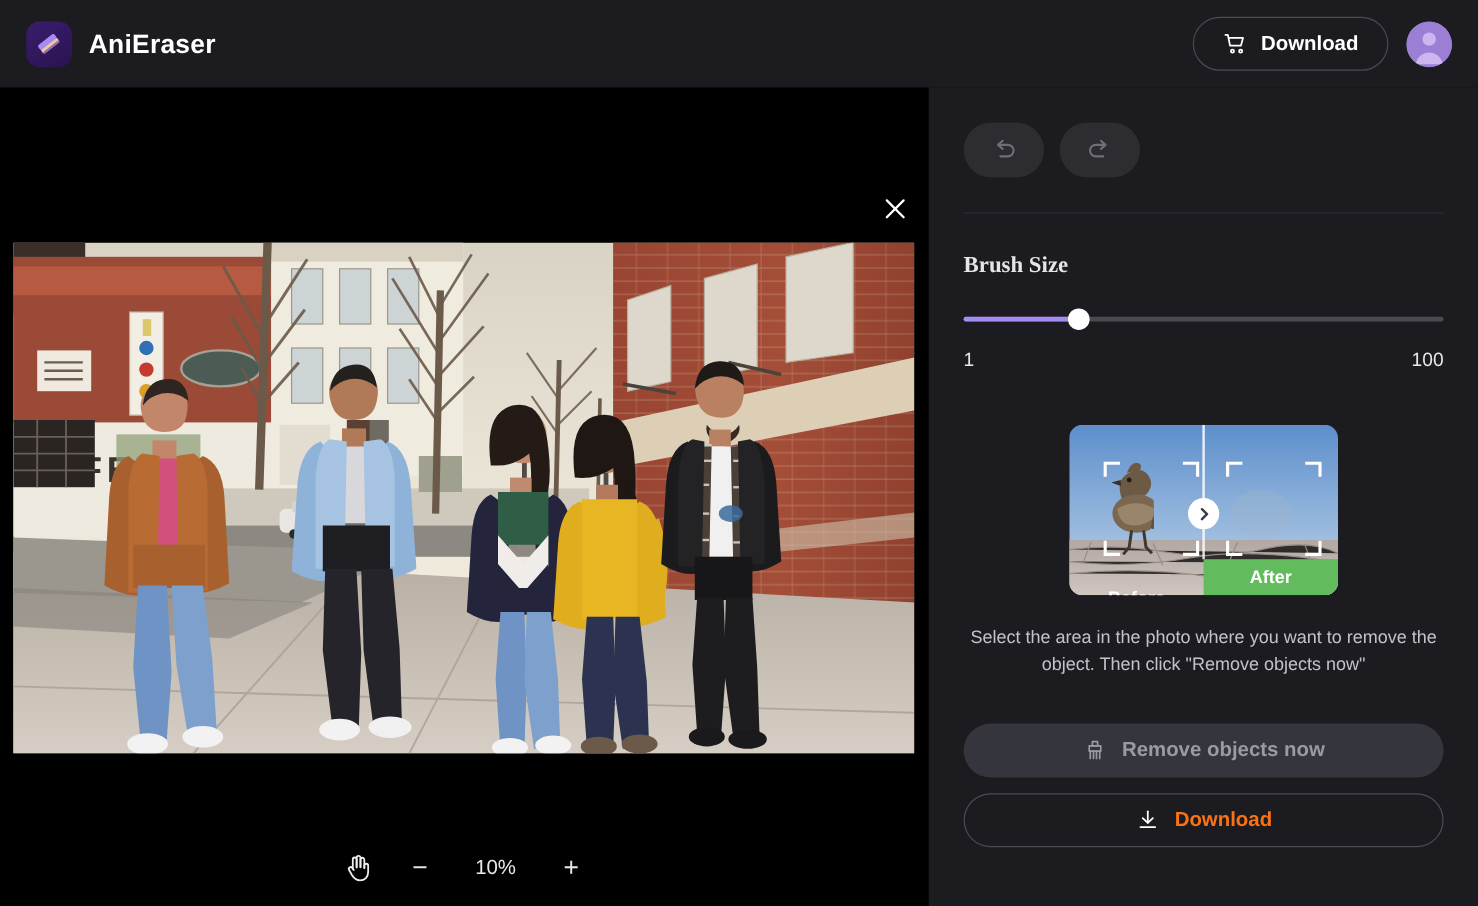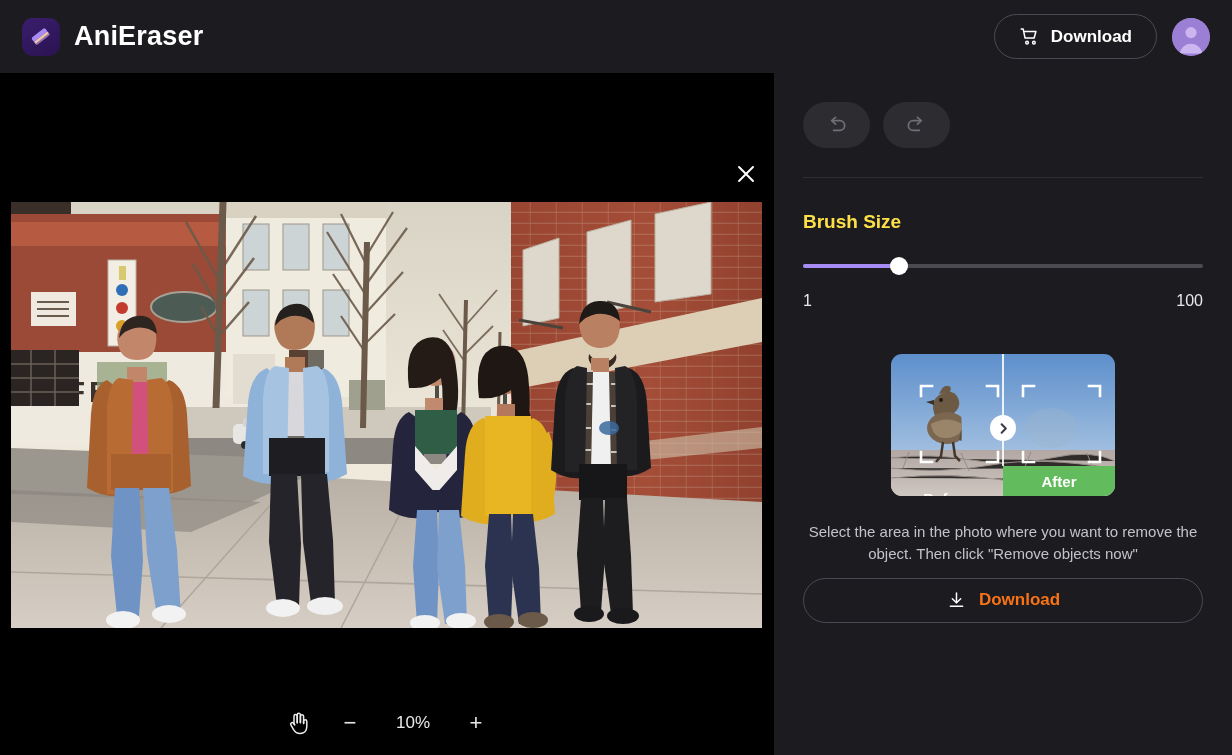--- a/index.html
+++ b/index.html
@@ -18,21 +18,21 @@
     display: flex; align-items: center; justify-content: space-between;
     padding: 0 22px 0 22px;
   }
   .brand { display: flex; align-items: center; gap: 14px; }
   .logo-box {
     width: 38px; height: 38px; border-radius: 11px;
     background: linear-gradient(150deg, #3a1d6e 0%, #2a1350 100%);
     display: flex; align-items: center; justify-content: center;
     flex-shrink: 0;
   }
-  .brand-name { color: #ffffff; font-size: 27px; font-weight: bold; letter-spacing: .2px; }
+  .brand-name { color: #ffffff; font-size: 22px; font-weight: bold; letter-spacing: .2px; }
   .header-right { display: flex; align-items: center; gap: 15px; }
   .pricing-btn {
     display: flex; align-items: center; gap: 11px;
     height: 45px; padding: 0 24px;
     border: 1px solid #4a4a52; border-radius: 23px;
     background: transparent; cursor: pointer;
   }
   .pricing-btn span { color: #fff; font-size: 17px; font-weight: bold; }
   .avatar {
     width: 38px; height: 38px; border-radius: 50%;
@@ -85,21 +85,21 @@
   }
   .icon-btn + .icon-btn { margin-left: 13px; }
   .reset-btn {
     margin-left: auto; height: 46px; padding: 0 23px;
     border-radius: 23px; border: 1px solid #44444b; background: #232328;
     display: flex; align-items: center; gap: 11px; cursor: pointer;
   }
   .reset-btn span { color: #ffffff; font-size: 17px; }
   .divider { height: 1px; background: #2e2e34; margin-top: 29px; }
 
-  .brush-title { color: #fde047; font-size: 19px; font-weight: bold; margin-top: 33px; }
+  .brush-title { color: #e5e5e5; font-size: 19px; font-weight: bold; margin-top: 33px; font-family: Liberation Serif, serif; }
 
   .slider { position: relative; margin-top: 24px; height: 18px; cursor: pointer; }
   .slider-track {
     position: absolute; top: 7px; left: 0; right: 0; height: 4px;
     border-radius: 2px; background: #4a4a50;
   }
   .slider-fill {
     position: absolute; top: 7px; left: 0; height: 4px; width: 24%;
     border-radius: 2px; background: #a78bf5;
   }
@@ -581,20 +581,33 @@
         </svg>
       </div>
       <div class="ba-labels">
         <div class="ba-before">Before</div>
         <div class="ba-after">After</div>
       </div>
     </div>
 
     <div class="hint">Select the area in the photo where you want to remove the object. Then click "Remove objects now"</div>
 
+    <button class="action-btn remove-btn">
+      <span style="display:flex">
+        <svg width="21" height="21" viewBox="0 0 24 24" fill="none" stroke="#9a9aa4" stroke-width="1.6" stroke-linecap="round" stroke-linejoin="round">
+          <path d="M9.5 3.5h5v4h-5z"></path>
+          <path d="M6.5 7.5h11v5h-11z"></path>
+          <path d="M7.5 12.5v7"></path>
+            <path d="M10.6 12.5v7"></path>
+            <path d="M13.4 12.5v7"></path>
+            <path d="M16.5 12.5v7"></path>
+        </svg>
+      </span>
+      <span>Remove objects now</span>
+    </button>
 
     <button class="action-btn download-btn">
       <span style="display:flex">
         <svg width="21" height="21" viewBox="0 0 24 24" fill="none" stroke="#ffffff" stroke-width="1.7" stroke-linecap="round" stroke-linejoin="round">
           <path d="M12 3.5v11"></path>
           <polyline points="7.2,10 12,14.6 16.8,10"></polyline>
           <path d="M5 18.5h14"></path>
         </svg>
       </span>
       <span>Download</span>

